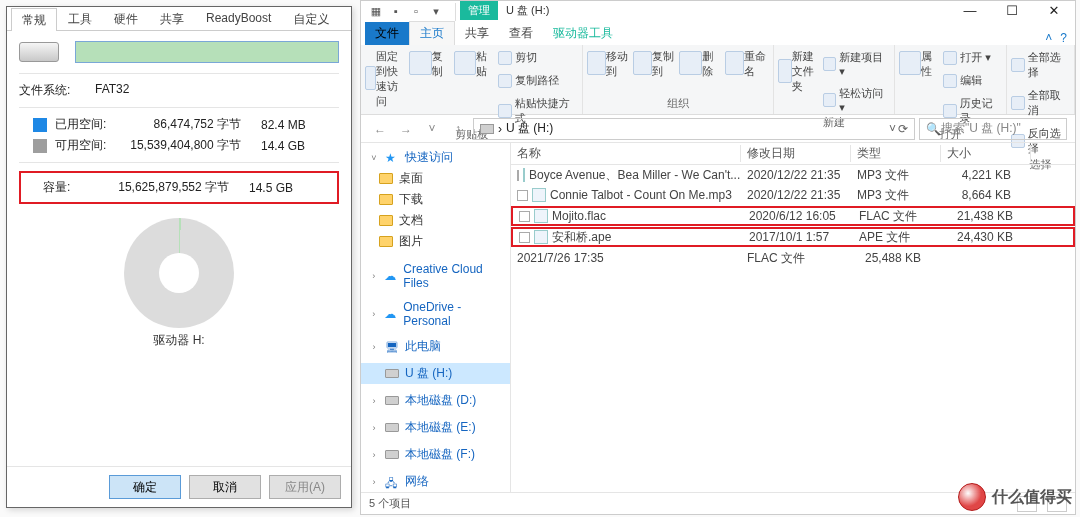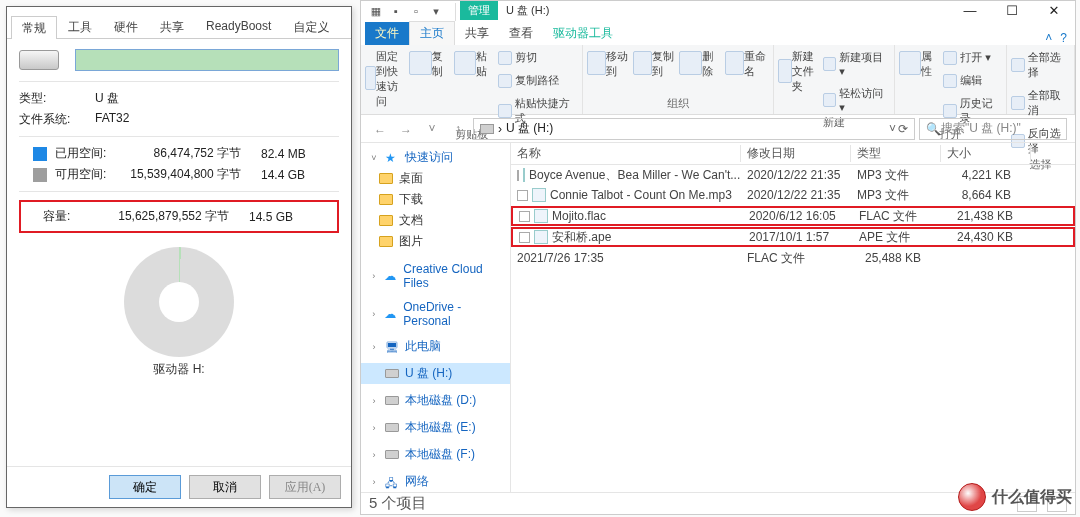--- a/index.html
+++ b/index.html
@@ -43,21 +43,21 @@
 }
 .props-title{
   display:flex;align-items:center;
   padding:4px 8px;height:28px;
   font-size:12px;user-select:none;
 }
 .props-title .drive-icon{width:14px;height:14px;margin-right:6px;
   background:linear-gradient(#eee,#bbb);border:1px solid #888;border-radius:2px}
 .props-title-text{flex:1}
 .props-close{width:36px;text-align:center;font-size:14px;line-height:1;cursor:pointer}
-.tabs{display:flex;border-bottom:1px solid var(--border);padding:0 4px;height:24px;margin-top:8px}
+.tabs{display:flex;border-bottom:1px solid var(--border);padding:0 4px;height:24px;margin-top:0}
 .tab{padding:3px 10px;border:1px solid transparent;border-bottom:none;font-size:12px;color:#444;cursor:pointer}
 .tab.active{border-color:var(--border);background:var(--tab-active);position:relative;top:1px}
 .props-body{flex:1;padding:10px 12px 0 12px}
 .drive-row{display:flex;align-items:center;gap:16px;margin-bottom:10px}
 .big-drive-icon{width:40px;height:20px;background:linear-gradient(#f5f5f5,#c8c8c8);border:1px solid #999;border-radius:3px}
 .name-input{flex:1;height:22px;border:1px solid #7aa7d7;background:var(--prog-green);position:relative}
 .pair{display:flex;margin:4px 0}
 .pair .k{width:76px;color:#222}
 .pair .v{flex:1}
 .hr{border:none;border-top:1px solid var(--border-light);margin:8px 0}
@@ -70,21 +70,21 @@
 .space-h{width:60px;text-align:left}
 .total-row{display:flex;align-items:center;margin-top:6px;padding:6px 0;border:2px solid var(--highlight)}
 .total-row .space-label{margin-left:22px}
 .pie{width:110px;height:110px;border-radius:50%;margin:14px auto 4px auto;
   background:conic-gradient(#b6e0b9 0 2deg,#dcdcdc 2deg 360deg);
   display:flex;align-items:center;justify-content:center}
 .pie-hole{width:40px;height:40px;border-radius:50%;background:#fff}
 .drive-caption{text-align:center;margin-top:2px;color:#333}
 .props-buttons{display:flex;justify-content:flex-end;gap:8px;padding:8px 10px;
   border-top:1px solid var(--border-light);margin-top:auto}
-.btn{min-width:72px;height:24px;border:1px solid #adadad;background:var(--btn-bg);cursor:pointer;font-family:Liberation Serif, serif;font-size:12px}
+.btn{min-width:72px;height:24px;border:1px solid #adadad;background:var(--btn-bg);cursor:pointer;font-family:Liberation Sans, sans-serif;font-size:12px}
 .btn.primary{background:var(--btn-primary);border-color:#5a9bd8}
 .btn.disabled{color:#888}
 
 
 .explorer{
   position:absolute;left:360px;top:0;
   width:716px;height:515px;
   border:1px solid var(--border);
   background:#fff;display:flex;flex-direction:column;
 }
@@ -92,21 +92,21 @@
 .qat{display:flex;align-items:center;gap:2px;padding:2px 6px}
 .qat span{width:18px;height:16px;display:inline-flex;align-items:center;justify-content:center;color:#555;cursor:pointer}
 .ex-title-sep{border-left:1px solid #ddd;height:18px;margin:0 4px;align-self:center}
 .contextual{background:var(--ribbon-tab-green);color:#fff;padding:2px 8px}
 .ex-win-title{padding:2px 8px;color:#333;flex:1}
 .win-ctrls{display:flex}
 .win-ctrls span{width:42px;height:20px;text-align:center;line-height:20px;cursor:pointer;font-size:13px}
 
 .ribbon-tabs{display:flex;align-items:flex-end;height:22px;padding-left:4px;font-size:12px}
 .rtab{padding:3px 10px;color:#444;cursor:pointer}
-.rtab.file{background:var(--ribbon-tab-active);color:#fef9c3}
+.rtab.file{background:var(--ribbon-tab-active);color:#000000}
 .rtab.home{border:1px solid #ddd;border-bottom:none;background:#f7f7f7;color:#1979ca}
 .rtab.tools{color:var(--ribbon-tab-green)}
 .ribbon-help{margin-left:auto;display:flex;gap:8px;padding-right:8px;color:#1979ca}
 .ribbon{height:70px;background:var(--ribbon-bg);border-bottom:1px solid #ddd;display:flex}
 .rgroup{display:flex;flex-direction:column;align-items:center;padding:2px 4px;border-right:1px solid #e3e3e3}
 .rgroup .icons{display:flex;gap:2px;flex:1;align-items:flex-start;padding-top:2px}
 .rbtn{display:flex;flex-direction:row;align-items:center;width:44px;font-size:11px;color:#444;cursor:pointer}
 .rbtn.small{flex-direction:row;width:auto;gap:3px;padding:1px 0;font-size:11px}
 .ricon{width:24px;height:24px;background:#e7eef7;border:1px solid #b9cde4;border-radius:2px;margin-bottom:2px}
 .ricon.sm{width:14px;height:14px;margin:0}
@@ -139,21 +139,21 @@
 .fl-head{color:#555;border-bottom:1px solid var(--border-light);height:22px;cursor:pointer}
 .fl-head div{padding:0 6px;border-right:1px solid var(--border-light)}
 .fl-row{height:20px;color:#444}
 .fl-row div{padding:0 6px;white-space:nowrap;overflow:hidden;text-overflow:ellipsis}
 .fl-row .fname{display:flex;align-items:center;gap:4px}
 .chk{width:11px;height:11px;border:1px solid #aaa;display:inline-block}
 .ficon{width:14px;height:14px;background:#eef4fb;border:1px solid #9cc;display:inline-block}
 .fl-row.hl{border:2px solid var(--highlight);margin:1px 0}
 .fl-row .fcell-size{text-align:right;padding-right:20px}
 
-.statusbar{height:22px;border-top:1px solid var(--border-light);display:flex;align-items:center;padding:0 8px;font-size:15px;color:#555;gap:10px}
+.statusbar{height:22px;border-top:1px solid var(--border-light);display:flex;align-items:center;padding:0 8px;font-size:11px;color:#555;gap:10px}
 .statusbar .spacer{flex:1}
 .viewbtn{width:20px;height:16px;border:1px solid #ccc;display:inline-block;cursor:pointer}
 
 
 .watermark{position:absolute;right:8px;bottom:6px;display:flex;align-items:center;gap:6px;color:#444;font-size:16px;font-weight:bold;opacity:.9}
 .wm-logo{width:28px;height:28px;border-radius:50%;background:radial-gradient(circle at 35% 35%,#fff,#d33 55%);border:1px solid #a00}
 </style>
 </head>
 <body>
 
@@ -165,24 +165,20 @@
     <div class="tab">共享</div>
     <div class="tab">ReadyBoost</div>
     <div class="tab">自定义</div>
   </div>
   <div class="props-body">
     <div class="drive-row">
       <span class="big-drive-icon"></span>
       <div class="name-input"></div>
     </div>
     <hr class="hr">
-    <div class="pair">
-        <span class="k">类型:</span>
-        <span class="v">U 盘</span>
-      </div>
     <div class="pair">
         <span class="k">文件系统:</span>
         <span class="v">FAT32</span>
       </div>
     <hr class="hr">
     <div class="space-row">
       <span class="square sq-used"></span>
       <span class="space-label">已用空间:</span>
       <span class="space-bytes">86,474,752 字节</span>
       <span class="space-h">82.4 MB</span>

